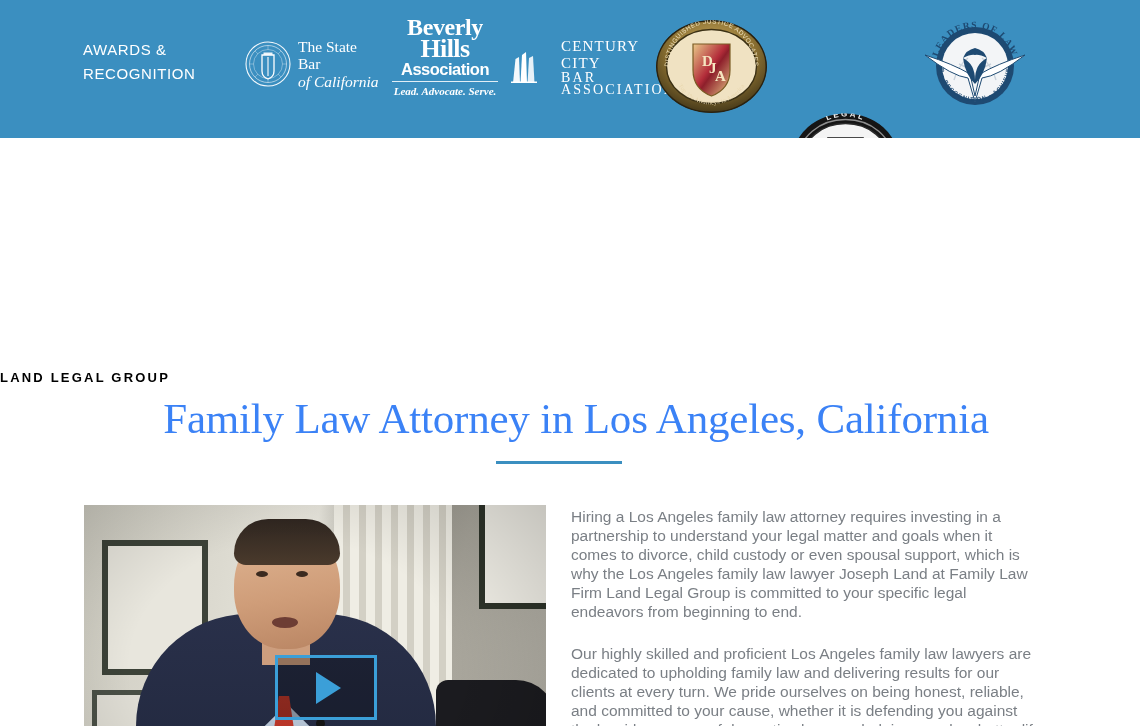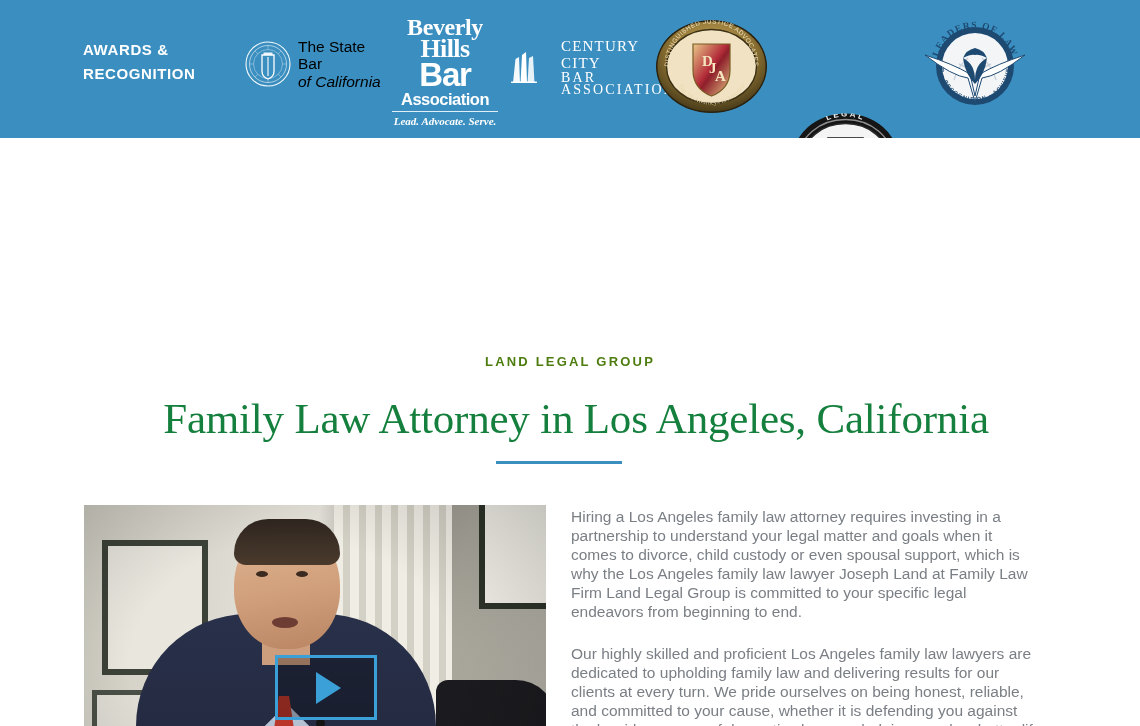--- a/index.html
+++ b/index.html
@@ -20,33 +20,33 @@
     background: #3b8fc0;
     overflow: hidden;
   }
   .awards-label {
     position: absolute;
     left: 83px;
     top: 38px;
     width: 150px;
     color: #ffffff;
     font-size: 15px;
-    font-weight: bold;
+    font-weight: normal;
     letter-spacing: 0.6px;
     line-height: 24px;
     text-transform: uppercase;
   }
 
   .logo { position: absolute; }
 
   
   .logo-statebar { left: 245px; top: 38px; width: 136px; height: 52px;
       display: flex; align-items: center; gap: 7px; }
   .seal-statebar { width: 46px; height: 46px; flex: 0 0 46px; position: relative; }
-  .statebar-text { color: #000000; font-family: Liberation Sans, sans-serif; line-height: 1.12; }
+  .statebar-text { color: #ffffff; font-family: Liberation Serif, serif; line-height: 1.12; }
   .statebar-text .l1 { font-size: 15.5px; }
   .statebar-text .l2 { font-size: 15.5px; font-style: italic; }
 
   
   .logo-bhba { left: 386px; top: 0; width: 118px; height: 118px;
       color: #ffffff; text-align: center; margin-top: 17px; }
   .bhba-l1 { font-family: "Liberation Serif", serif; font-size: 24px; font-weight: bold;
       line-height: 21px; letter-spacing: -0.4px; }
   .bhba-l2 { font-family: "Liberation Serif", serif; font-size: 26px; font-weight: bold;
       line-height: 22px; letter-spacing: -0.6px; }
@@ -69,28 +69,28 @@
   
   .seal-round { border-radius: 50%; position: relative; overflow: hidden; }
   .logo-dja { left: 656px; top: 20px; width: 111px; height: 93px; }
   .logo-la  { left: 792px; top: 20px; width: 107px; height: 93px; }
   .logo-lol { left: 920px; top: 18px; width: 110px; height: 96px; }
 
   
   .content { position: relative; width: 1140px; height: 588px; background: #ffffff; }
 
   .eyebrow {
-    position: absolute; left: 0; top: 216px; width: 100%;
-    text-align: center; color: #4d7c0f;
+    position: absolute; left: 0; top: 232px; width: 100%;
+    color: #000000;
     font-size: 13px; font-weight: bold; letter-spacing: 2.2px;
     text-transform: uppercase;
   }
   .page-title {
     position: absolute; left: 0; top: 256px; width: 100%;
-    text-align: center; color: #15803d;
+    text-align: center; color: #3b82f6;
     font-family: "Liberation Serif", serif;
     font-size: 43px; font-weight: normal; letter-spacing: -0.2px; padding-left: 12px;
   }
   .title-rule {
     position: absolute; left: 496px; top: 323px;
     width: 126px; height: 3px; background: #3b8fc0;
   }
 
   
   .video-wrap {
@@ -193,21 +193,20 @@
     </div>
     <div class="statebar-text">
       <div class="l1">The State Bar</div>
       <div class="l2">of California</div>
     </div>
   </div>
 
   <div class="logo logo-bhba">
     <div class="bhba-l1">Beverly</div>
     <div class="bhba-l2">Hills</div>
-    <div class="bhba-l3">Bar</div>
     <div class="bhba-l4">Association</div>
     <div class="bhba-rule"></div>
     <div class="bhba-l5">Lead. Advocate. Serve.</div>
   </div>
 
   <div class="logo logo-ccba">
     <div class="ccba-towers">
       <svg viewBox="0 0 26 32" width="26" height="32" aria-hidden="true">
         <path d="M2 32 L4.5 8 L8 6 L9 32 Z" fill="#ffffff" opacity=".95"></path>
         <path d="M9.5 32 L11 4 L15 1 L16 32 Z" fill="#ffffff"></path>

